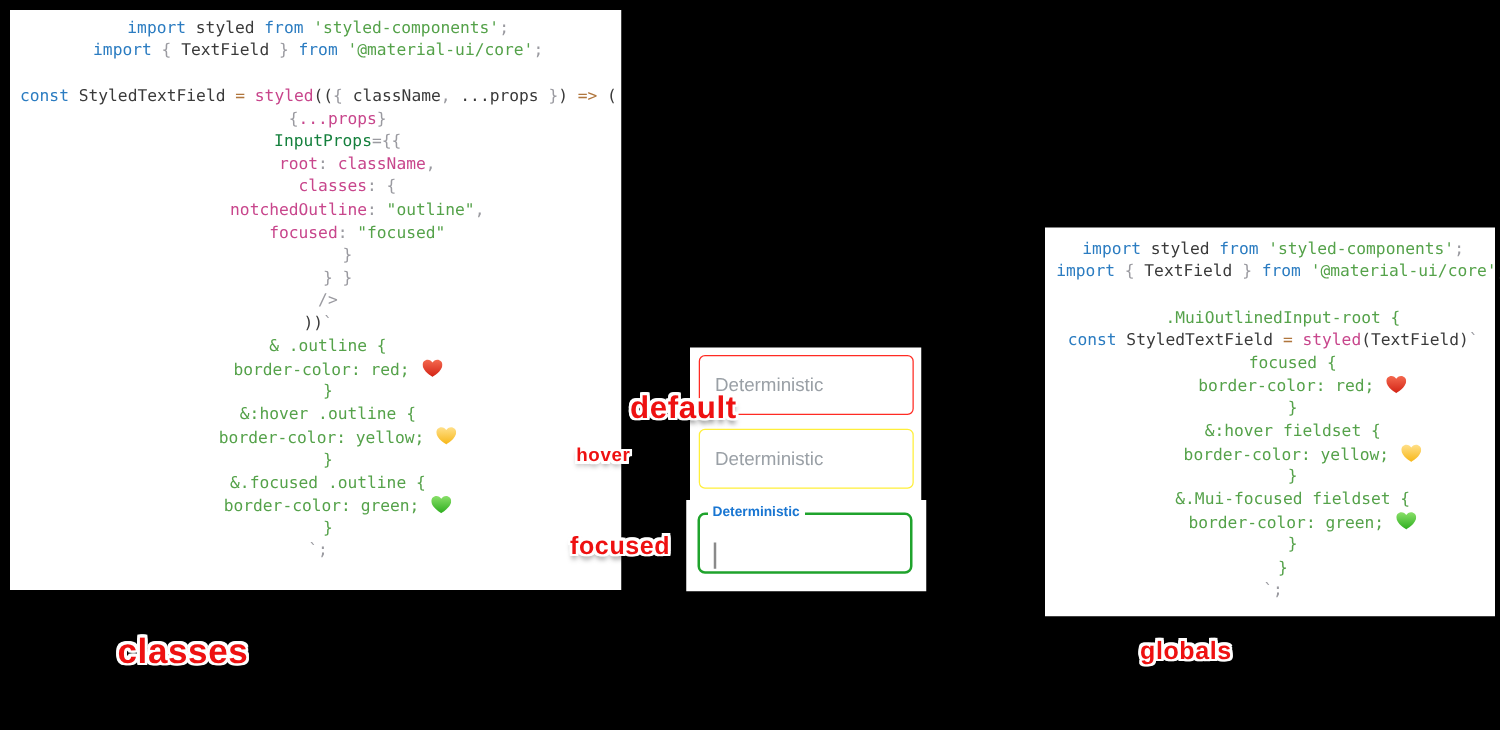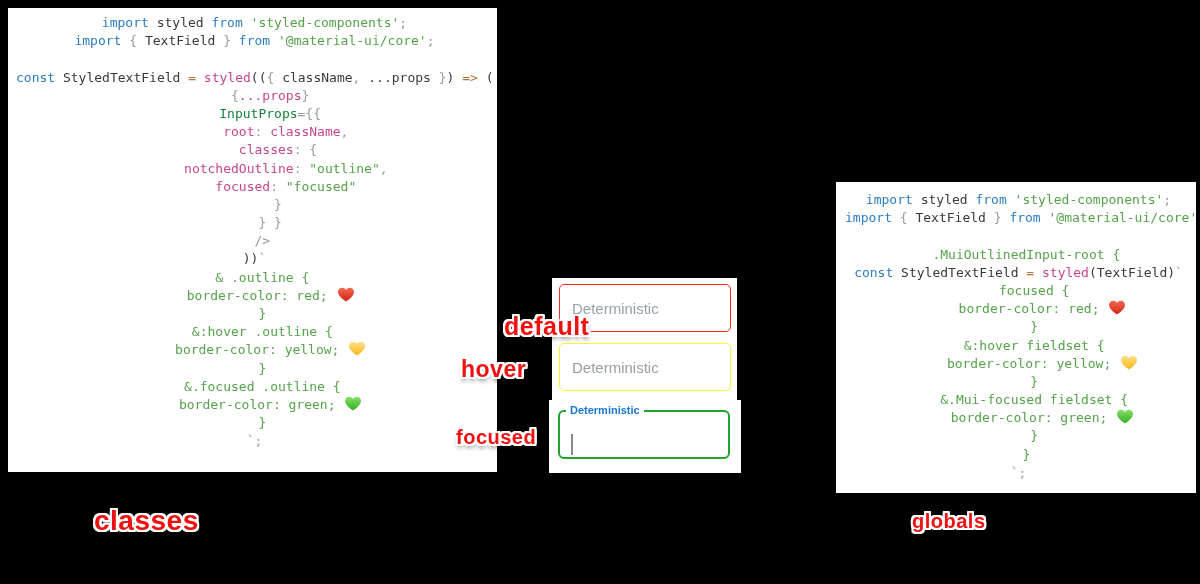--- a/index.html
+++ b/index.html
@@ -42,21 +42,21 @@
   .caret{position:absolute;left:11px;top:17px;width:2px;height:21px;background:#8a8a8a;}
   
   .shout{position:absolute;font-weight:bold;color:#ee1111;letter-spacing:0.5px;
     text-shadow:
       -2px -2px 0 #fff, 2px -2px 0 #fff, -2px 2px 0 #fff, 2px 2px 0 #fff,
       -2px 0 0 #fff, 2px 0 0 #fff, 0 -2px 0 #fff, 0 2px 0 #fff,
       -1px -2px 0 #fff, 1px -2px 0 #fff, -1px 2px 0 #fff, 1px 2px 0 #fff,
       -2px -1px 0 #fff, 2px -1px 0 #fff, -2px 1px 0 #fff, 2px 1px 0 #fff,
       0 4px 4px rgba(0,0,0,0.5);}
   #label-default{left:456px;top:312px;font-size:25px;margin-left:48px;}
-  #label-hover{left:461px;top:356px;font-size:23px;}
+  #label-hover{left:461px;top:356px;font-size:15px;}
   #label-focused{left:456px;top:426px;font-size:20px;}
   #label-classes{left:94px;top:505px;font-size:28px;}
   #label-globals{left:912px;top:510px;font-size:20px;}
 </style>
 </head>
 <body>
 
 <div id="stage">
 
   <svg width="0" height="0" style="position:absolute">

